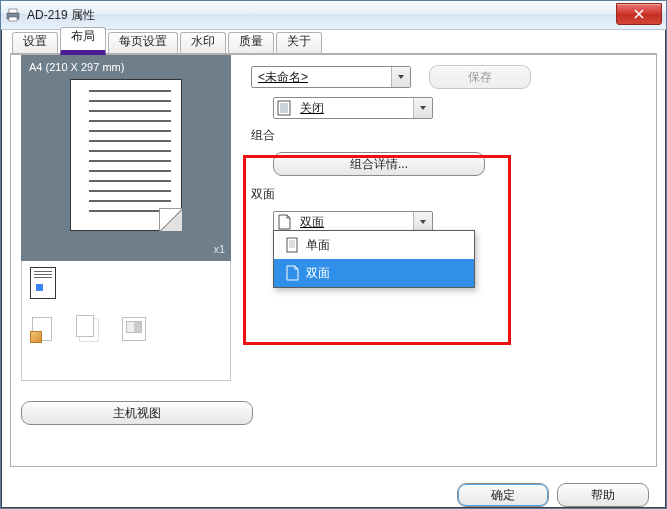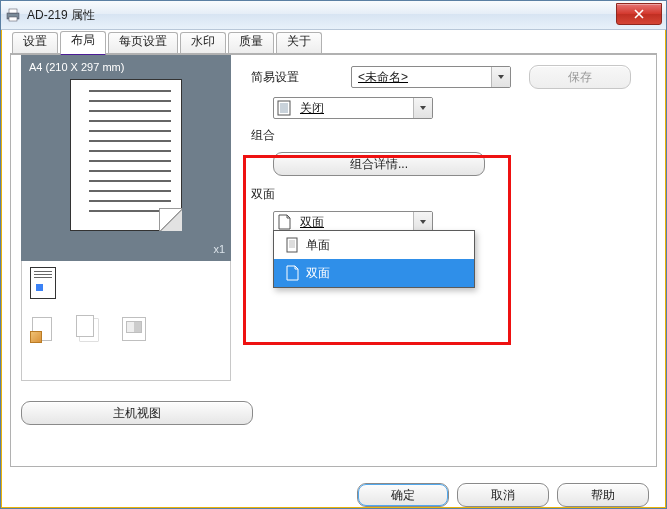--- a/index.html
+++ b/index.html
@@ -7,21 +7,21 @@
     padding: 0;
     font-family: "Microsoft YaHei", "SimSun", Tahoma, sans-serif;
     font-size: 12px;
     background: #fff;
   }
   .window {
     width: 667px;
     height: 509px;
     border: 1px solid #5a7fa3;
     box-sizing: border-box;
-    background: #eab308;
+    background: #404040;
     position: relative;
   }
   .titlebar {
     height: 28px;
     background: linear-gradient(to bottom, #f9fbfd 0%, #e6eef7 45%, #d7e4f2 46%, #e8f1fa 100%);
     border-bottom: 1px solid #b8c7d8;
     display: flex;
     align-items: center;
     padding: 0 4px;
     position: relative;
@@ -77,21 +77,21 @@
     border-radius: 3px 3px 0 0;
     display: flex; align-items: flex-start;
     font-size: 12px;
     color: #222;
     cursor: pointer;
     position: relative;
     top: 1px;
   }
   .tab.active {
     background: #fff;
-    border-bottom: 1px solid #4c1d95;
+    border-bottom: 5px solid #4c1d95;
     z-index: 2;
     top: 1px;
   }
   .panel {
     position: absolute;
     left: 8px; right: 8px; top: 24px; bottom: 40px;
     border: 1px solid #b1b1b1;
     border-top: 1px solid #b1b1b1;
     background: #fff;
   }
@@ -404,21 +404,20 @@
         <div class="host-btn">
           <div class="win-btn" style="width:100%; justify-content:center;">
             <span>主机视图</span>
           </div>
         </div>
       </div>
 
       <div class="settings-col">
 
         <div class="row">
-          <div class="lab">简易设置</div>
           <div class="combo field-name" style="width:160px">
             <span class="combo-text">&lt;未命名&gt;</span>
             <span class="combo-arrow">
               <svg viewBox="0 0 8 8">
                   <path d="M1 2 L4 6 L7 2 Z" fill="#444"></path>
                 </svg>
             </span>
           </div>
           <div class="save-btn-wrap">
             <div class="win-btn disabled" style="width:80px; justify-content:center;">
@@ -500,22 +499,19 @@
 
       <div class="red-box" style="left:232px; top:100px; width:262px; height:184px;"></div>
 
     </div>
 
     <div class="bottom-bar">
       <div class="win-btn primary">
         <span>确定</span>
       </div>
       <div class="win-btn">
-        <span>取消</span>
-      </div>
-      <div class="win-btn">
         <span>帮助</span>
       </div>
     </div>
 
   </div>
 
 </div>
 
 </body></html>

